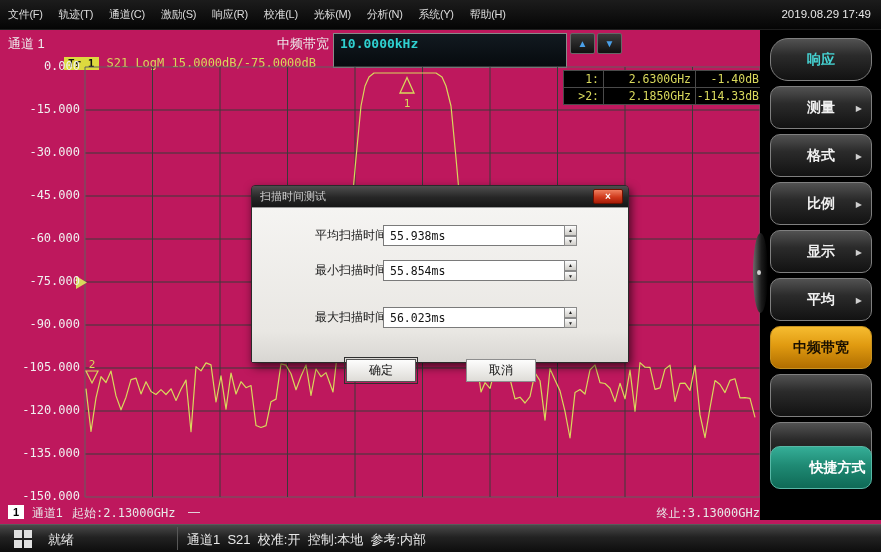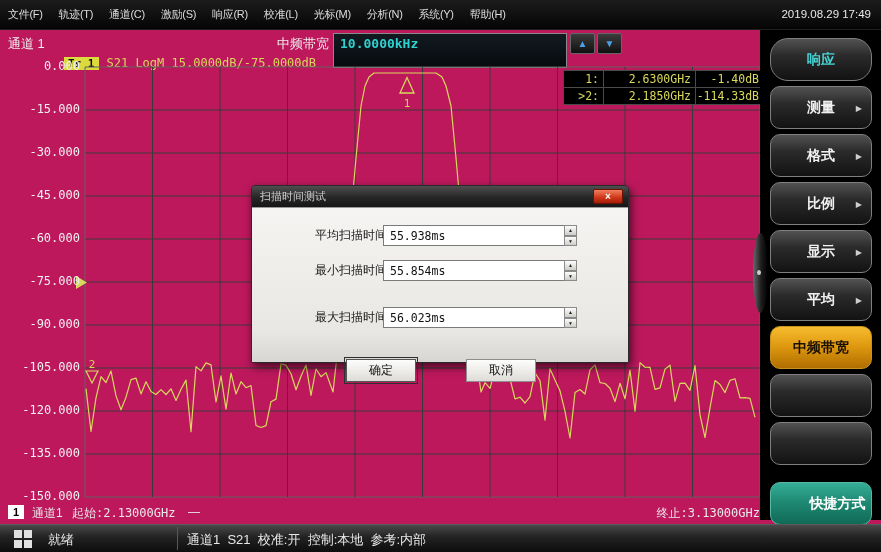--- a/index.html
+++ b/index.html
@@ -268,21 +268,21 @@
       </div>
       <div class="side-btn amber" style="top: 296px;">
         <span>中频带宽</span>
       </div>
       <div class="side-btn dark" style="top: 344px;">
         <span></span>
       </div>
       <div class="side-btn dark" style="top: 392px;">
         <span></span>
       </div>
-      <div class="side-btn teal" style="top: 452px; padding-left: 33px;">
+      <div class="side-btn teal" style="top: 416px; padding-left: 33px;">
         <span>快捷方式</span>
       </div>
     </div>
 
   <div class="notch">
     <div class="notch-dot"></div>
   </div>
 
   <div class="sweeprow">
     <span class="chan-badge">1</span>

